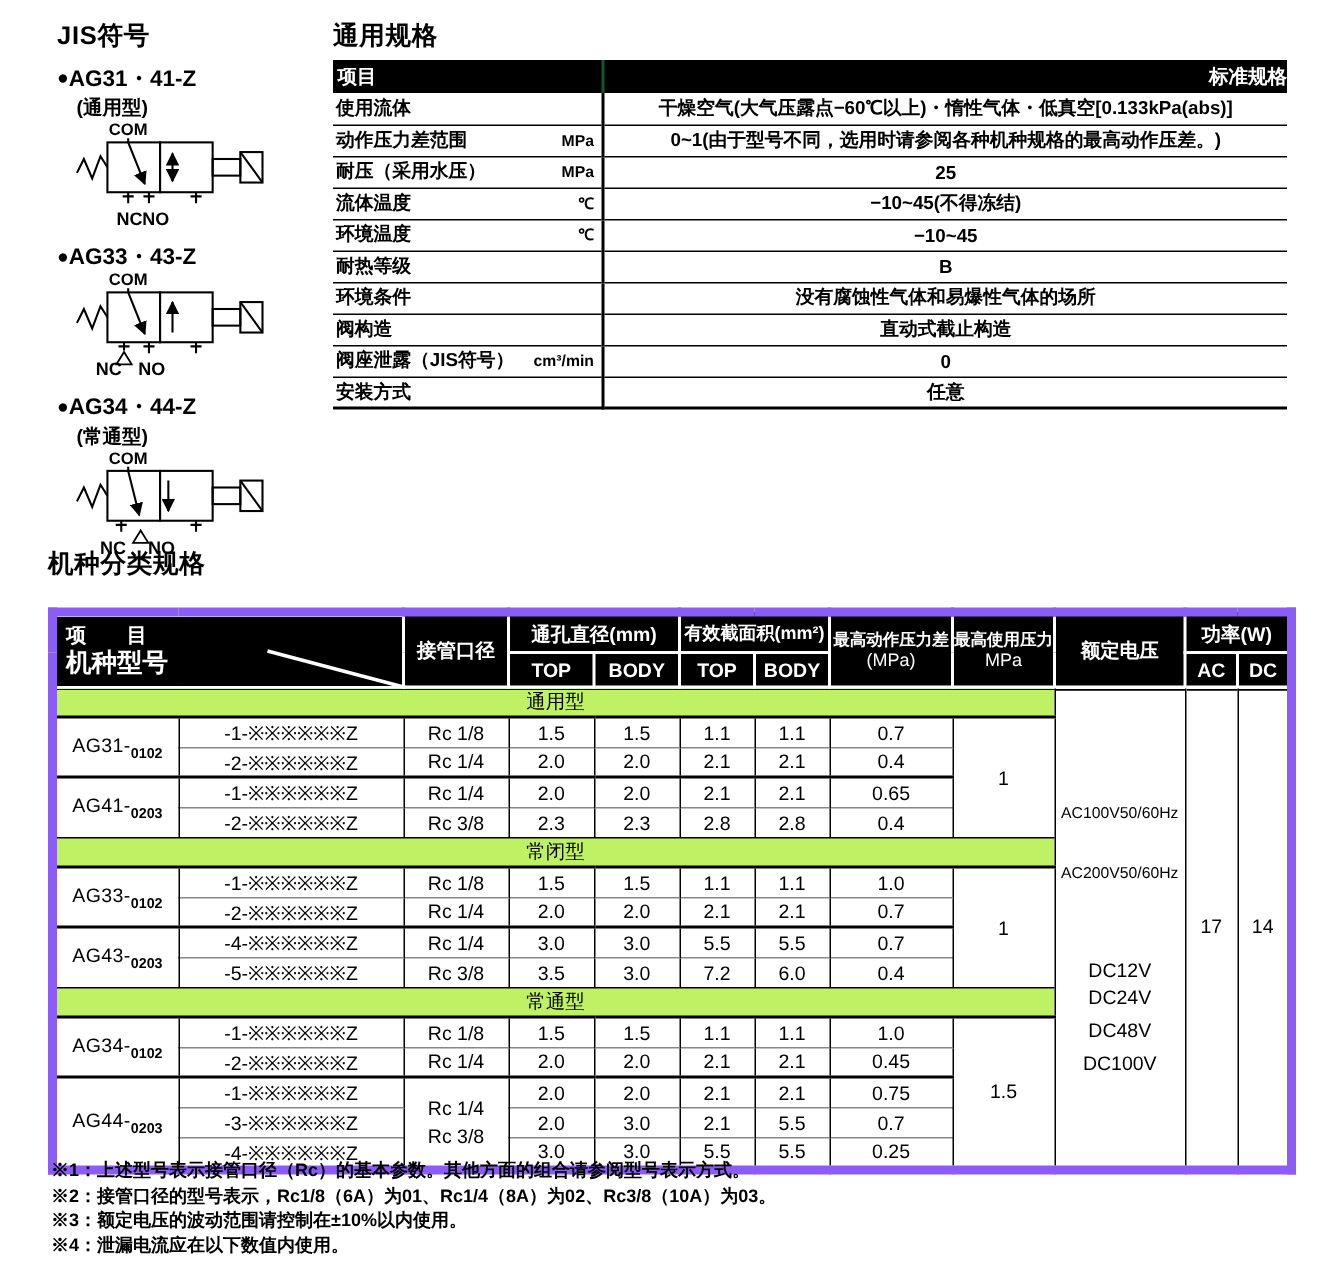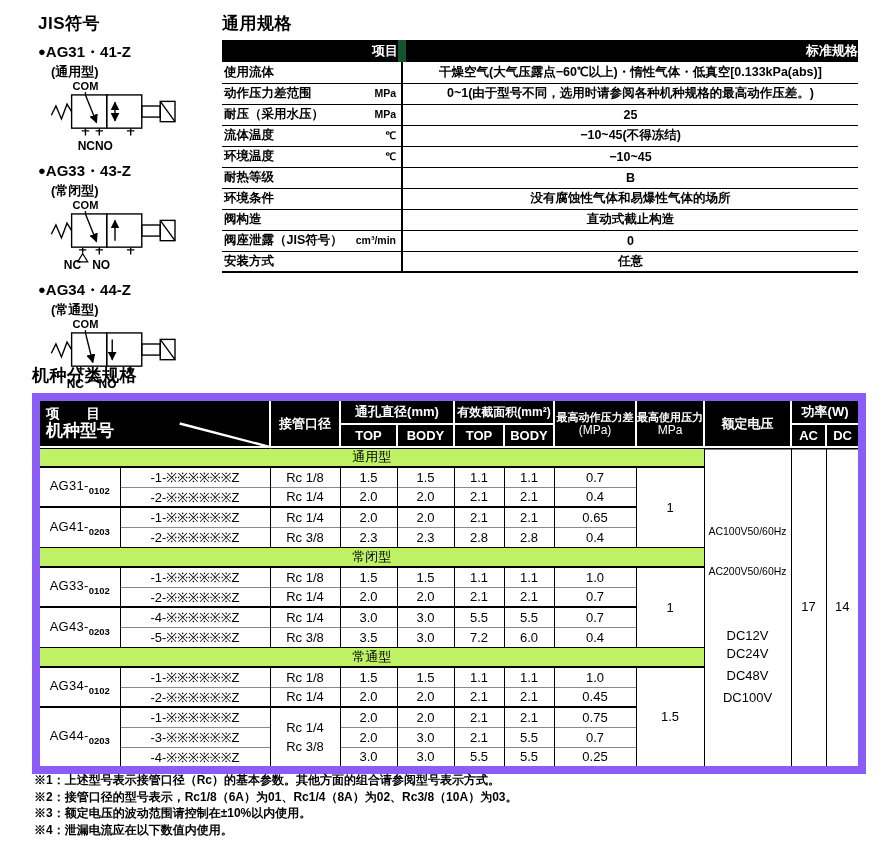--- a/index.html
+++ b/index.html
@@ -18,32 +18,32 @@
   .sym-svg .ln{fill:none;stroke:#000;stroke-width:1.5}
   .sym-svg .tri{fill:#fff;stroke:#000;stroke-width:1.3}
   .sym-svg text{font-family:"Liberation Sans",sans-serif;font-weight:600}
   .sym-svg .com{font-size:12px}
   .sym-svg .pl{font-size:13px}
 
   
   #general{left:222px;top:12px;width:636px}
   .gtable{border-collapse:collapse;table-layout:fixed;width:636px;margin-top:5px}
   .gtable th{background:#000;color:#fff;height:22px;font-size:13px;font-weight:600}
-  .gtable th.hitem{text-align:right;padding-left:23px;border-right:8px solid #14532d}
+  .gtable th.hitem{text-align:left;padding-left:3px;border-right:2px solid #14532d}
   .gtable th.hspec{text-align:right}
   .gtable td{border-bottom:1.5px solid #000;height:21px;font-size:12.5px;font-weight:600;vertical-align:middle}
   .gtable td.lab{border-right:2px solid #000}
   .labwrap{display:flex;justify-content:space-between;align-items:baseline;padding:0 5px 0 2px}
   .labwrap .u{font-size:10.5px}
   .gtable td.val{text-align:center;padding:0 2px}
   .gtable tr:last-child td{border-bottom:2px solid #000}
 
   
   #models{left:32px;top:364px;width:826px}
-  .mtable{border-collapse:collapse;table-layout:fixed;width:826px;margin-top:6px;border:8px solid #8b5cf6}
+  .mtable{border-collapse:collapse;table-layout:fixed;width:826px;margin-top:18px;border:6px solid #8b5cf6}
   .mtable th{background:#000;color:#fff;border:2px solid #fff;font-weight:600;font-size:13px;padding:0;text-align:center}
   .mtable thead tr:first-child th{height:27px}
   .mtable thead tr:last-child th{height:23px}
   th.corner{position:relative}
   .c-item{position:absolute;top:4px;left:6px;font-size:13.5px}
   .c-model{position:absolute;bottom:4px;left:6px;font-size:17px}
   .c-diag{position:absolute;left:0;top:0;width:100%;height:100%;overflow:visible}
   th.hsmall{font-size:11px;line-height:13px}
   th.hsmall .mpa{font-size:12px;font-weight:400}
   th.harea{font-size:12px}
@@ -101,21 +101,20 @@
         <path d="M88,53 H96 M92,50 V58"></path>
         <line x1="75" y1="22" x2="75" y2="42" marker-start="url(#ah)" marker-end="url(#ah)"></line>
       </g>
       <text class="pl" x="44" y="74" text-anchor="middle">NC</text>
       <text class="pl" x="63" y="74" text-anchor="middle">NO</text>
     </svg>
   </div>
 
   <div class="sym">
     <div class="sym-label"><span class="bullet">●</span><span>AG33・43-Z</span></div>
-    <div class="sym-type">(常闭型)</div>
     <svg class="sym-svg" viewBox="0 0 150 78" width="150" height="72">
       <text class="com" x="43" y="9" text-anchor="middle">COM</text>
       <g class="ln">
         <path d="M43,11 V14"></path>
         <rect x="28" y="14" width="38" height="36"></rect>
         <rect x="66" y="14" width="38" height="36"></rect>
         <path d="M28,32 L23,24 L17,40 L11,26 L6,36"></path>
         <rect x="104" y="26" width="20" height="12"></rect>
         <rect x="124" y="21" width="16" height="22"></rect>
         <path d="M124,21 L140,43"></path>

